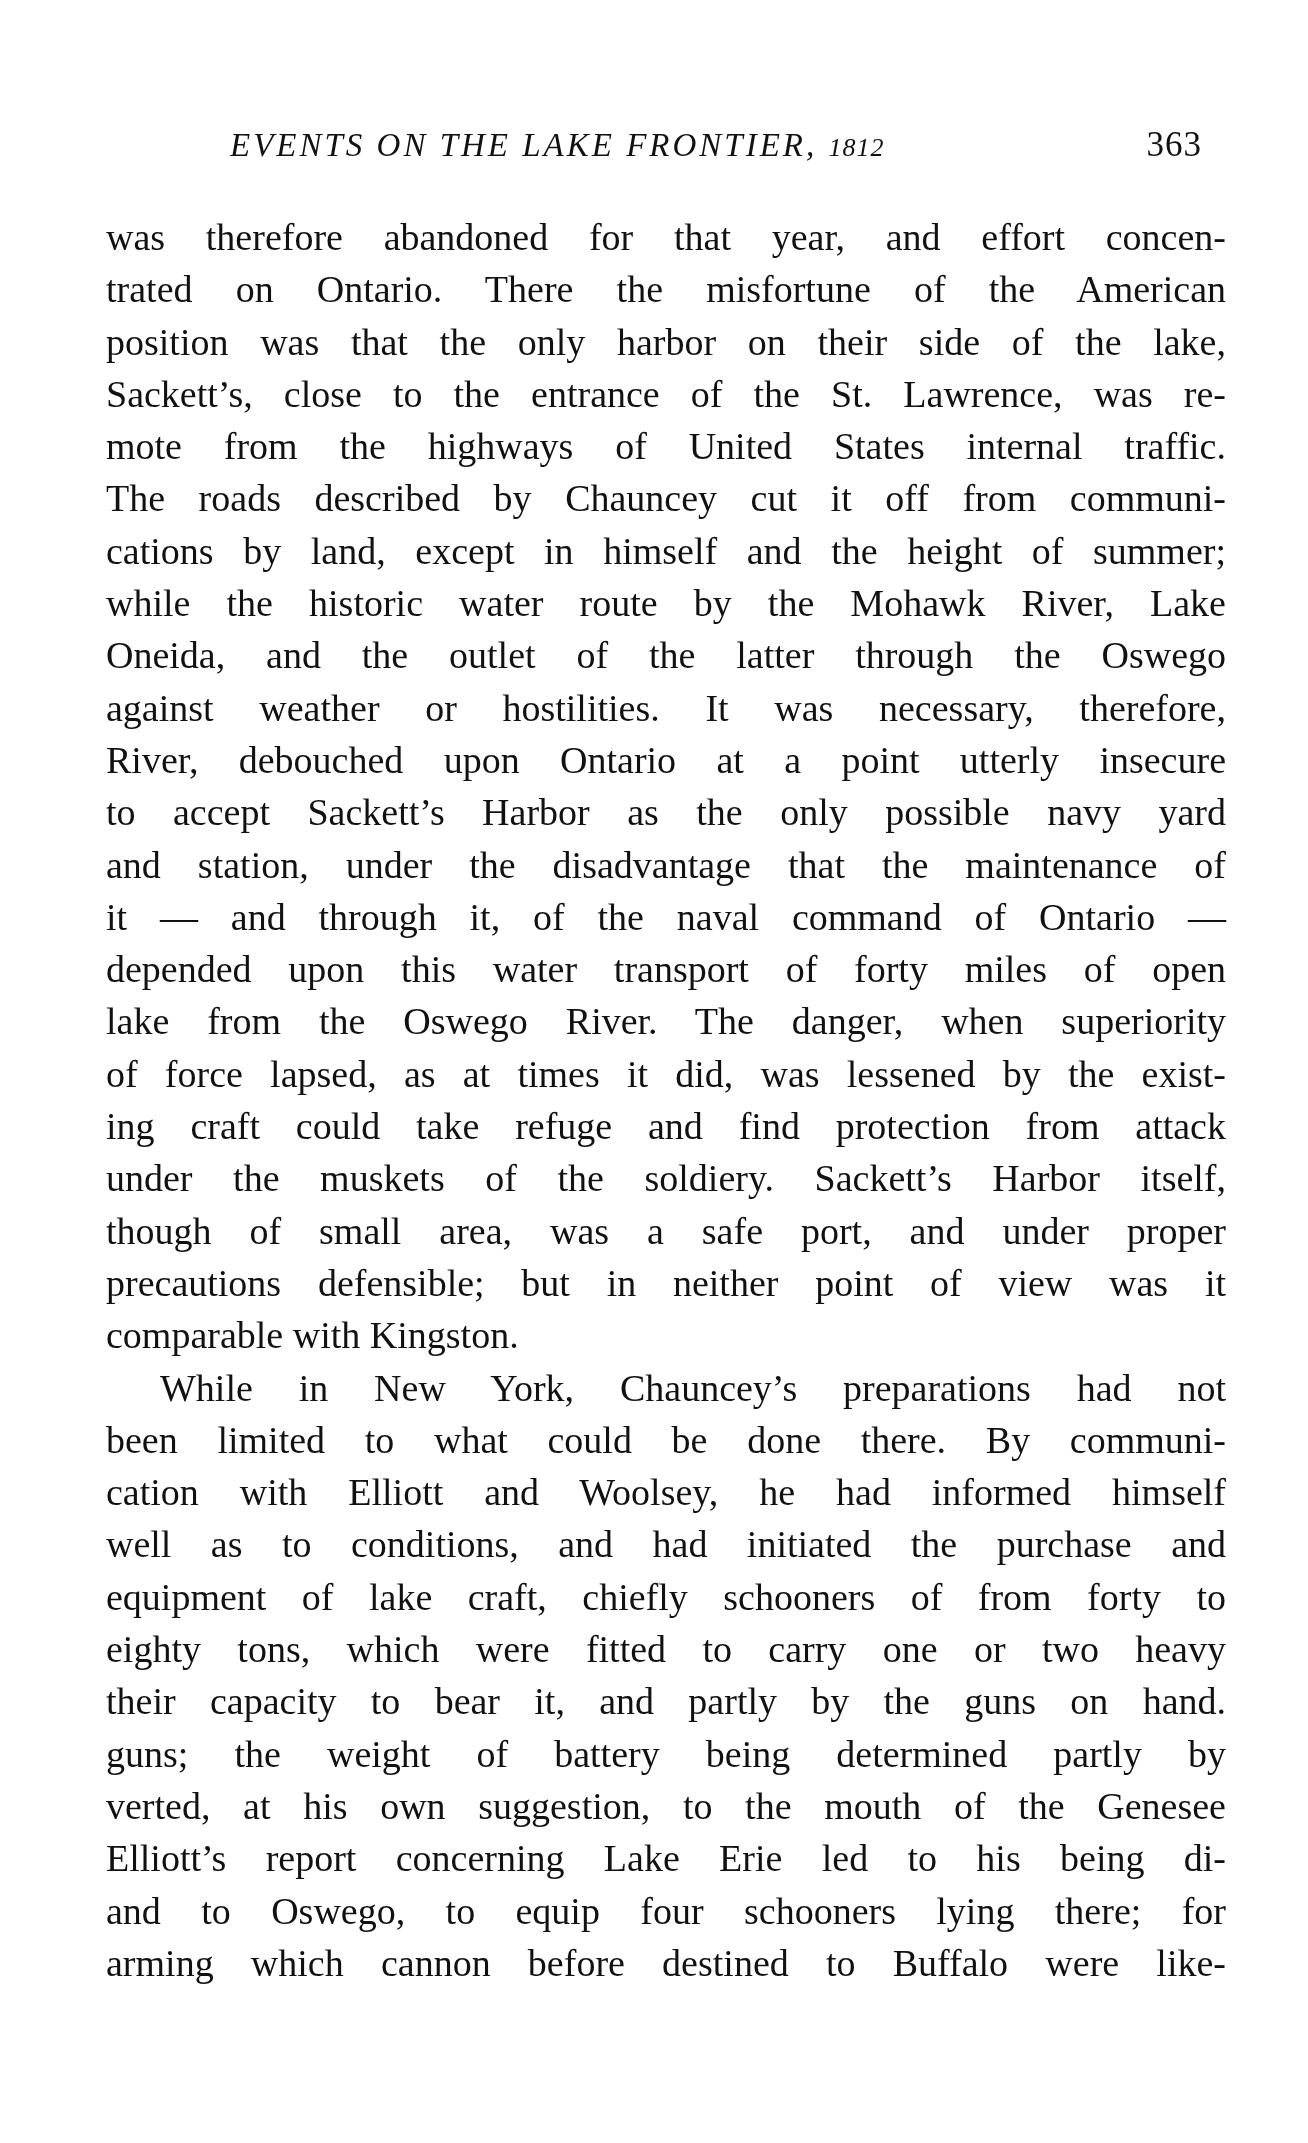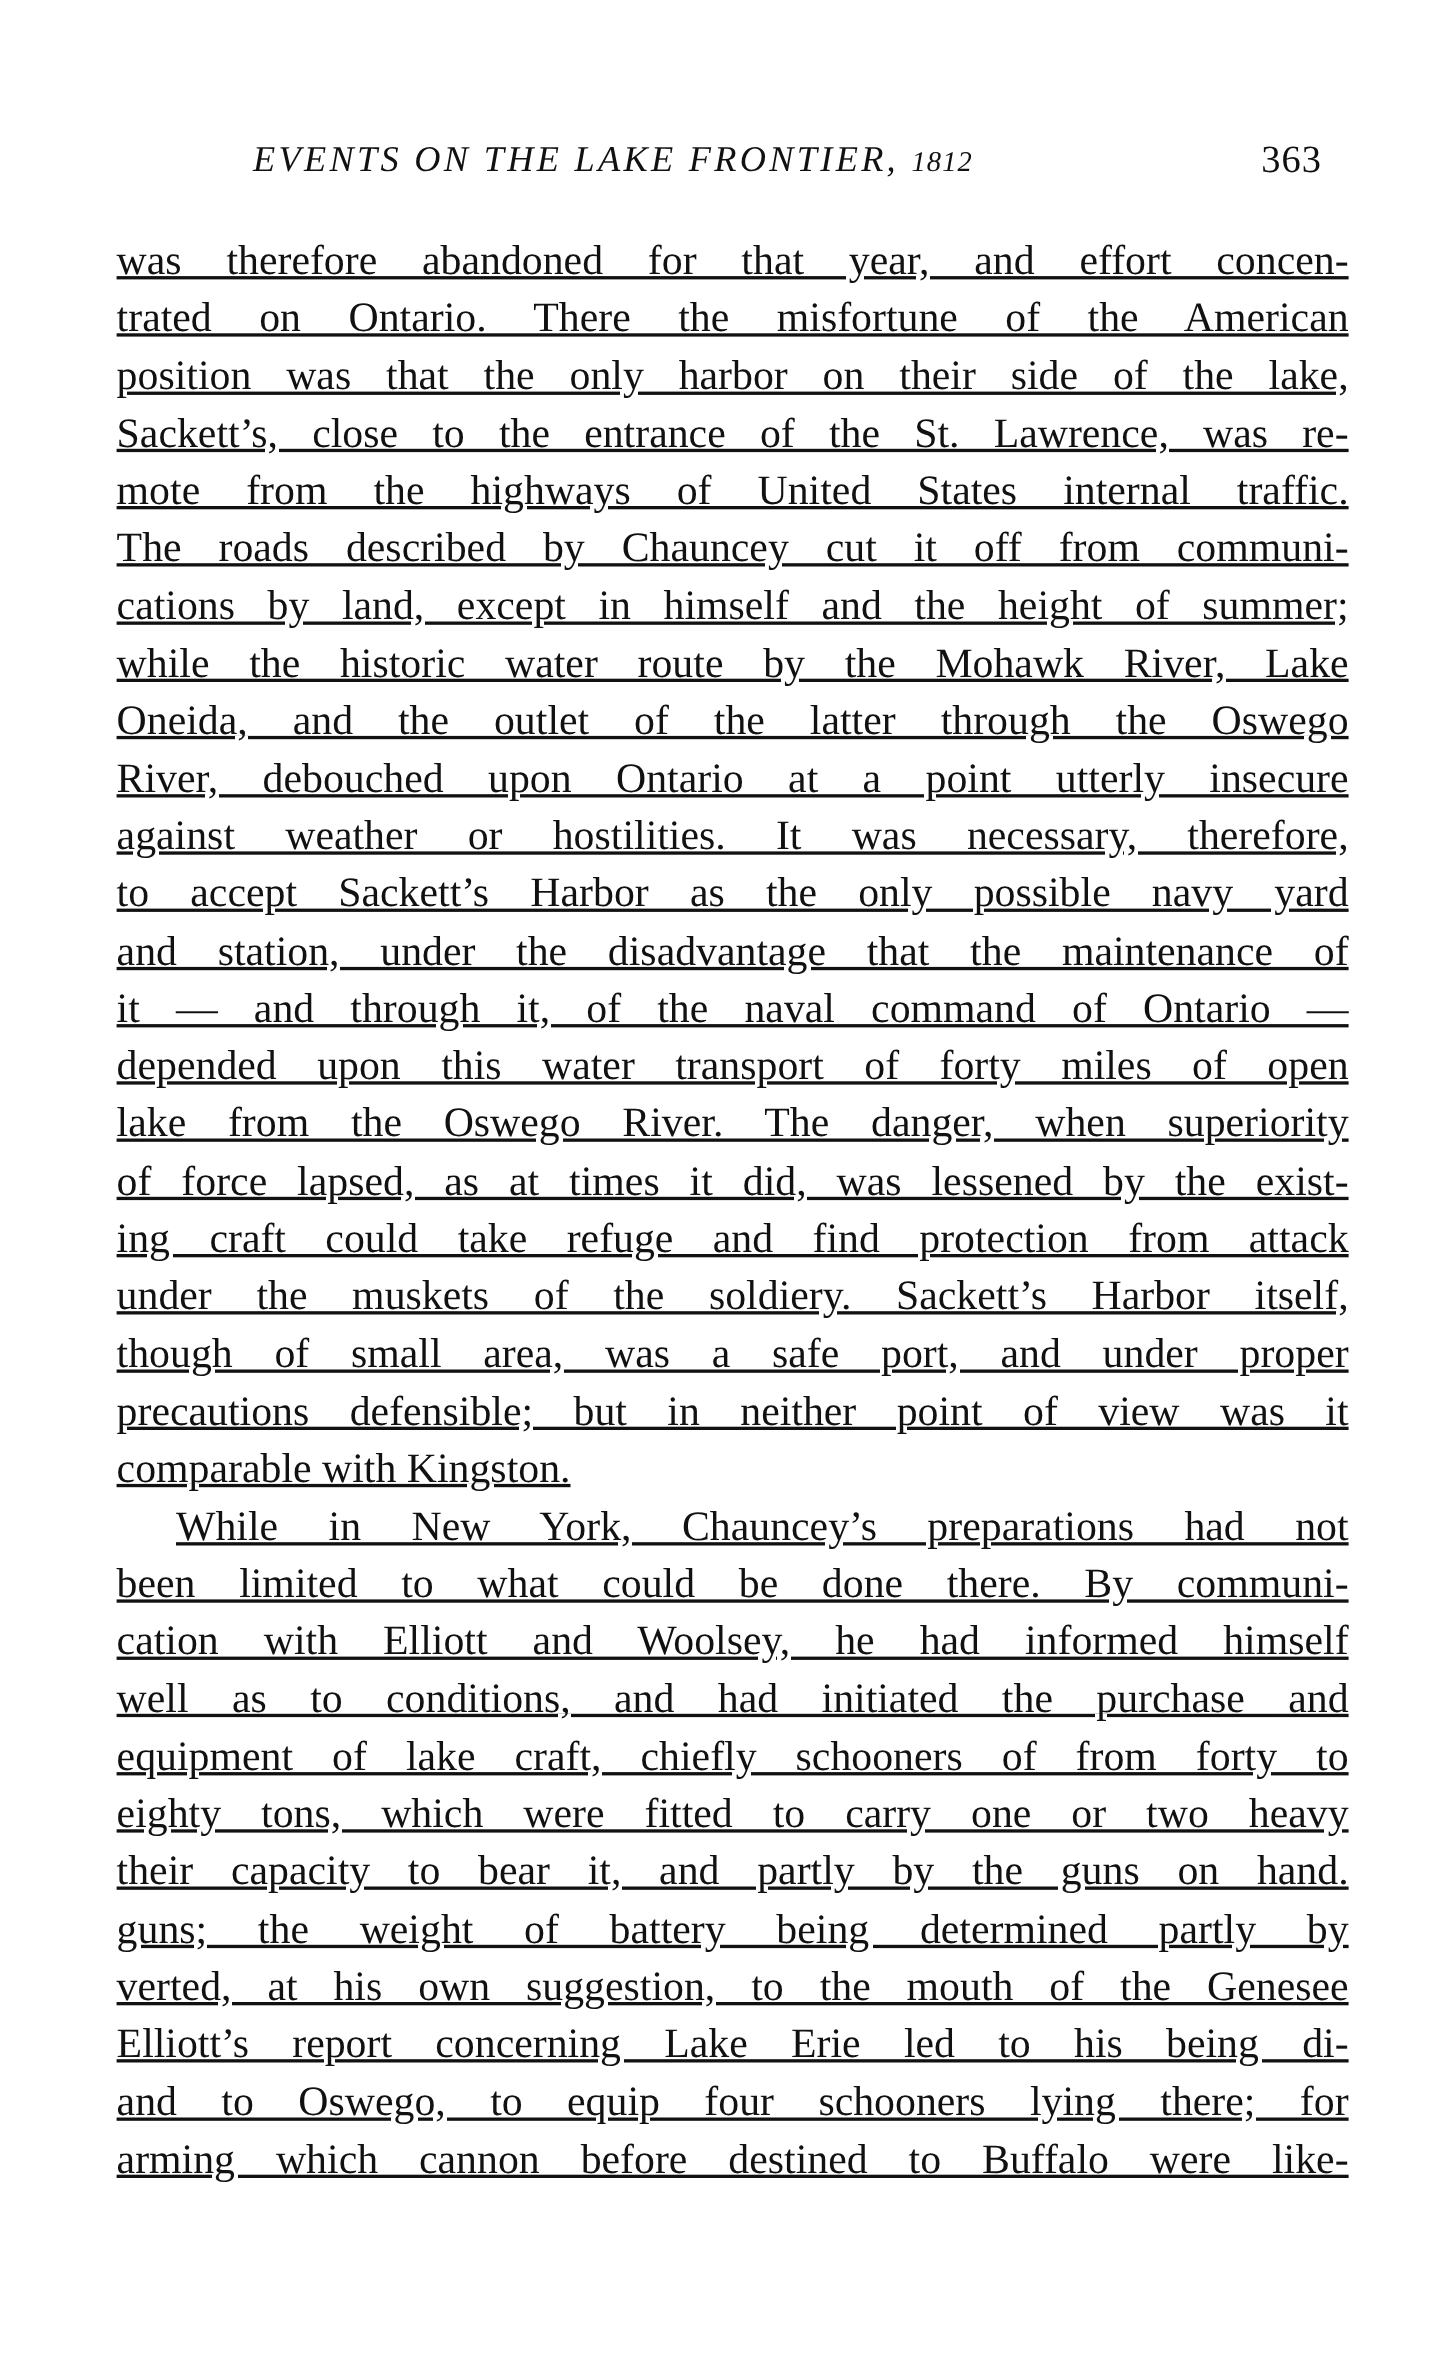--- a/index.html
+++ b/index.html
@@ -57,21 +57,20 @@
     width: 1120px;
   }
   .line {
     height: 52.3px;
     line-height: 52.3px;
     font-size: 38px;
     white-space: nowrap;
     text-align: justify;
     text-align-last: justify;
     overflow: visible;
-    text-decoration: underline;
   }
   .line.last {
     text-align-last: left;
   }
   .line.indent {
     padding-left: 54px;
   }
 </style>
 </head>
 <body>
@@ -88,22 +87,22 @@
     <div class="paragraph">
       <div class="line">was therefore abandoned for that year, and effort concen-</div>
       <div class="line">trated on Ontario.  There the misfortune of the American</div>
       <div class="line">position was that the only harbor on their side of the lake,</div>
       <div class="line">Sackett’s, close to the entrance of the St. Lawrence, was re-</div>
       <div class="line">mote from the highways of United States internal traffic.</div>
       <div class="line">The roads described by Chauncey cut it off from communi-</div>
       <div class="line">cations by land, except in himself and the height of summer;</div>
       <div class="line">while the historic water route by the Mohawk River, Lake</div>
       <div class="line">Oneida, and the outlet of the latter through the Oswego</div>
+      <div class="line">against weather or hostilities.  It was necessary, therefore,</div>
       <div class="line">River, debouched upon Ontario at a point utterly insecure</div>
-      <div class="line">against weather or hostilities.  It was necessary, therefore,</div>
       <div class="line">to accept Sackett’s Harbor as the only possible navy yard</div>
       <div class="line">and station, under the disadvantage that the maintenance of</div>
       <div class="line">it — and through it, of the naval command of Ontario —</div>
       <div class="line">depended upon this water transport of forty miles of open</div>
       <div class="line">lake from the Oswego River.  The danger, when superiority</div>
       <div class="line">of force lapsed, as at times it did, was lessened by the exist-</div>
       <div class="line">ing craft could take refuge and find protection from attack</div>
       <div class="line">under the muskets of the soldiery.  Sackett’s Harbor itself,</div>
       <div class="line">though of small area, was a safe port, and under proper</div>
       <div class="line">precautions defensible; but in neither point of view was it</div>

